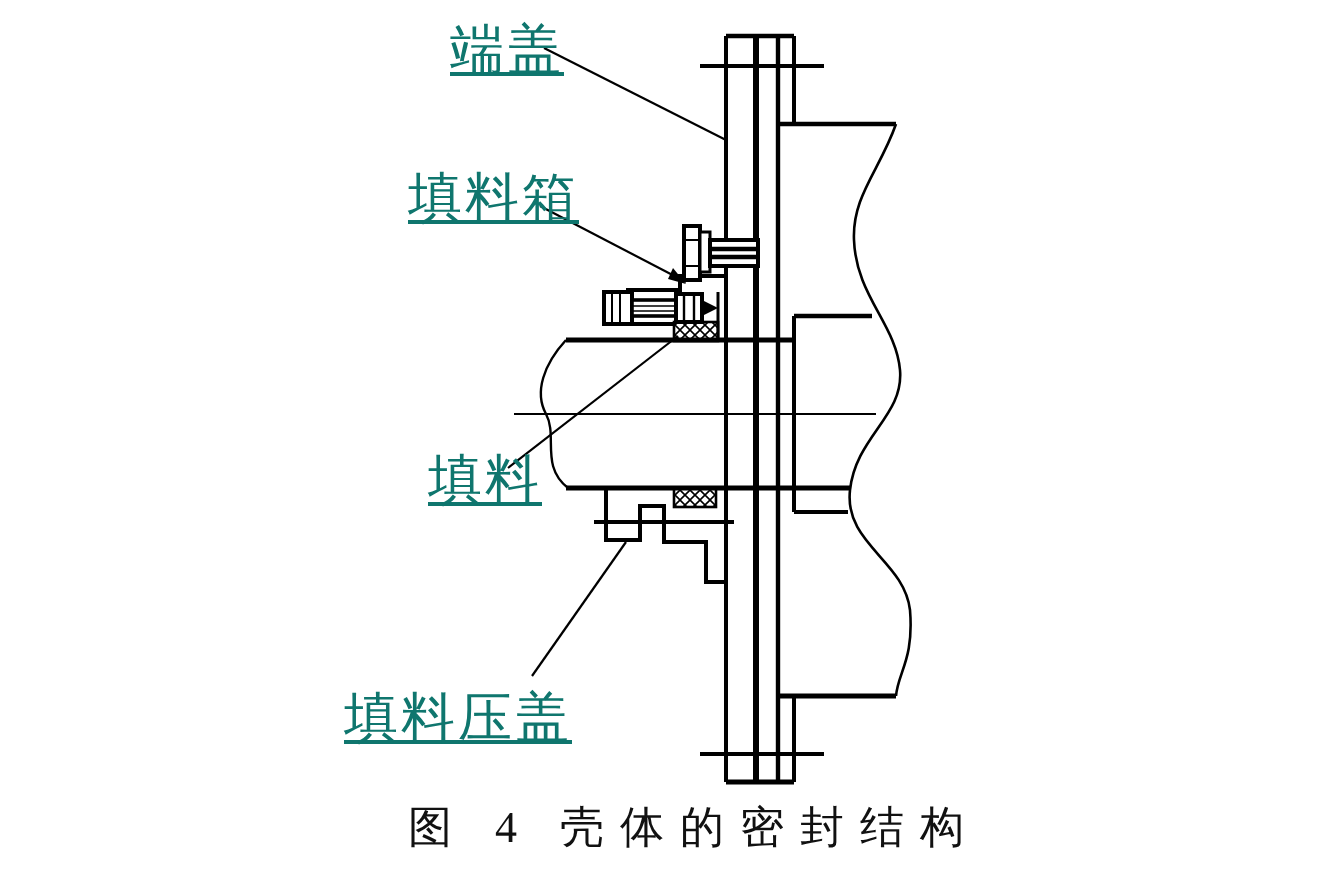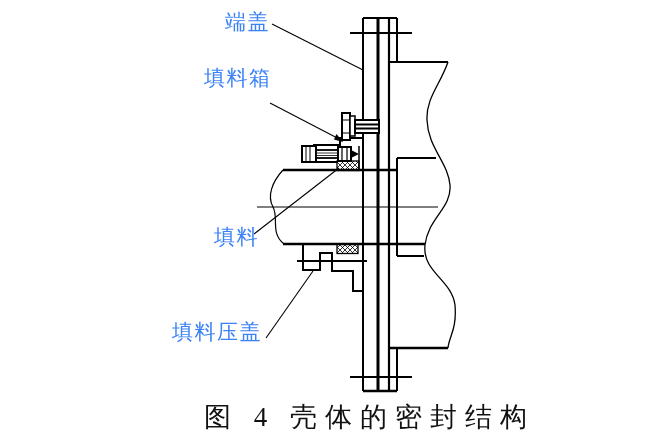--- a/index.html
+++ b/index.html
@@ -1,25 +1,25 @@
 <!DOCTYPE html>
 <html><head>
 <meta charset="utf-8">
 <style>
   html,body{margin:0;padding:0;background:#ffffff;}
   #stage{
     position:relative;width:661px;height:437px;background:#ffffff;overflow:hidden;
     font-family:"Liberation Serif","DejaVu Serif",serif;
   }
   .dlabel{
-    position:absolute;color:#3b82f6;font-size:21px;line-height:1.05;
-    letter-spacing:1.5px;white-space:nowrap;user-select:none;
+    position:absolute;color:#0f766e;font-size:27px;line-height:1.05;
+    letter-spacing:1.5px;white-space:nowrap;user-select:none;text-decoration:underline;
   }
   .caption{
-    position:absolute;color:#111111;font-size:27px;letter-spacing:8px;white-space:nowrap;
+    position:absolute;color:#111111;font-size:22px;letter-spacing:8px;white-space:nowrap;
   }
   svg{position:absolute;left:0;top:0;}
 </style>
 </head>
 <body>
 
 <div id="stage">
 
   <svg width="661" height="437" viewBox="0 0 661 437">
     <defs>
@@ -94,20 +94,20 @@
       <path d="M272,24 L363,70"></path>
       <path d="M270,103 L343,141"></path>
       <path d="M254,234 L339,168"></path>
       <path d="M266,338 L313,271"></path>
     </g>
     <polygon points="343,142 334,139.5 336.5,134" fill="#000"></polygon>
   </svg>
 
   <div class="dlabel" style="left:225px;top:11px">端盖</div>
 
-  <div class="dlabel" style="left:204px;top:67px">填料箱</div>
+  <div class="dlabel" style="left:204px;top:85px">填料箱</div>
 
   <div class="dlabel" style="left:214px;top:226px">填料</div>
 
-  <div class="dlabel" style="left:172px;top:321px">填料压盖</div>
+  <div class="dlabel" style="left:172px;top:345px">填料压盖</div>
 
   <div class="caption" style="left:204px;top:399px">图 4  壳体的密封结构</div>
 </div>
 
 </body></html>

